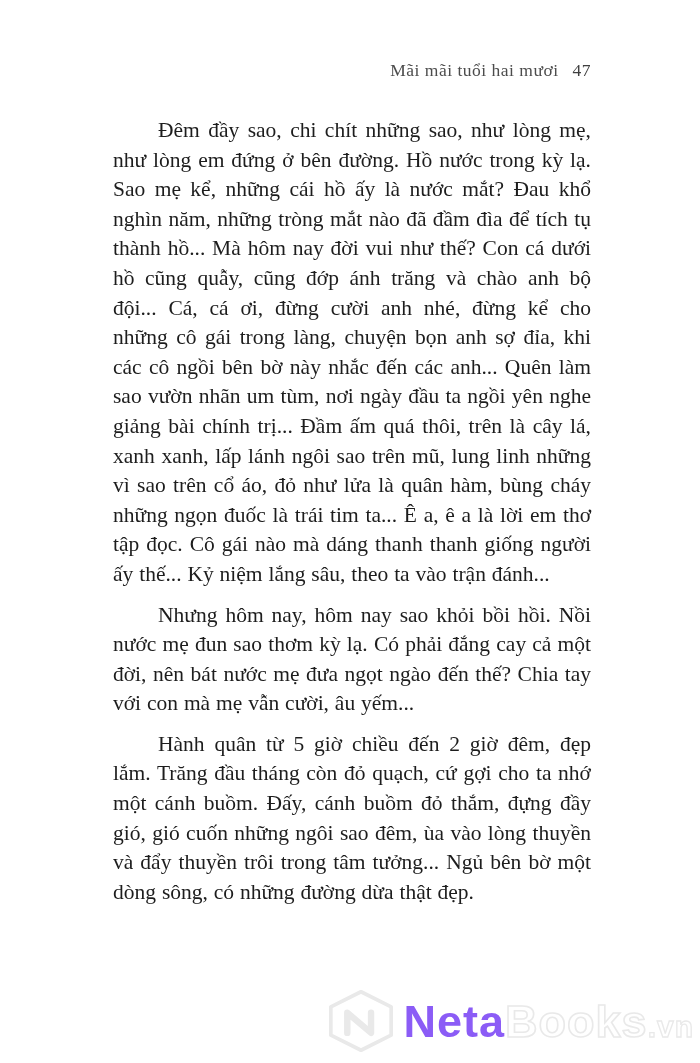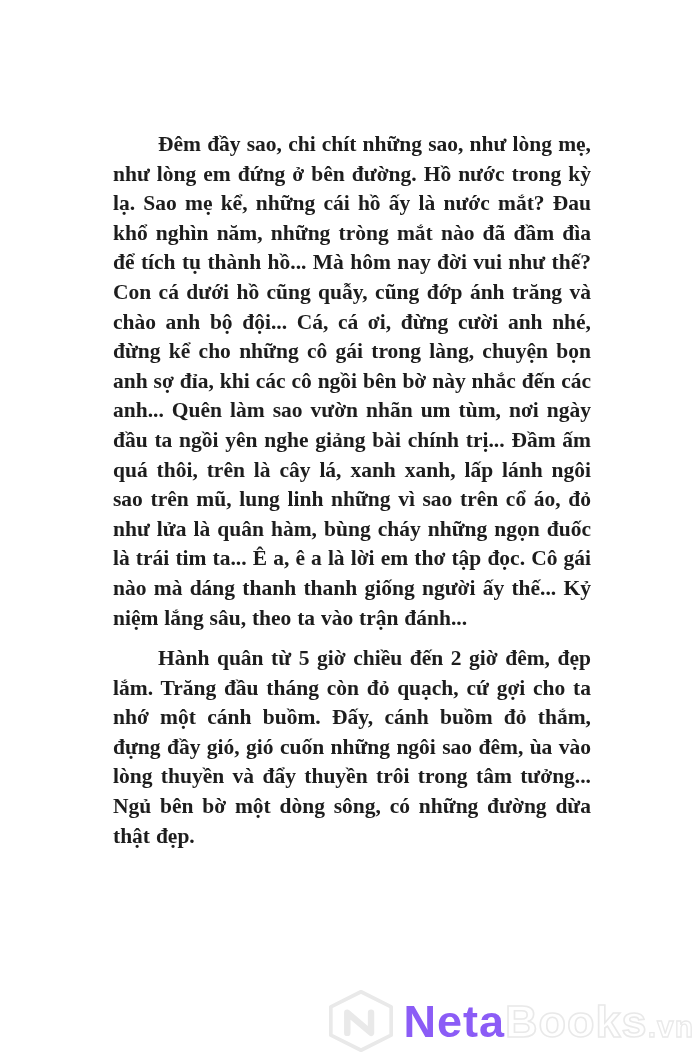--- a/index.html
+++ b/index.html
@@ -25,24 +25,23 @@
     letter-spacing: 0.5px;
     color: #4c4c4c;
     white-space: nowrap;
   }
   .running-head .page-number {
     margin-left: 14px;
     color: #3f3f3f;
   }
   .text-block {
     position: absolute;
-    top: 130px;
+    top: 116px;
     left: 113px;
     width: 478px;
-    font-weight: bold;
   }
   .para {
     margin: 0 0 11px 0;
     text-align: justify;
     text-indent: 45px;
     font-size: 21.5px;
     line-height: 29.6px;
     color: #1d1d1d;
     word-spacing: 0.5px;
   }
@@ -79,23 +78,27 @@
     color: transparent;
     -webkit-text-stroke: 1.3px #e9e9e9;
     font-size: 30px;
   }
 </style>
 </head>
 <body>
 
 <div class="page">
 
+  <header class="running-head">
+    <span class="running-title">Mãi mãi tuổi hai mươi</span><span class="page-number">47</span>
+  </header>
 
   <main class="text-block">
     <p class="para">Đêm đầy sao, chi chít những sao, như lòng mẹ, như lòng em đứng ở bên đường. Hồ nước trong kỳ lạ. Sao mẹ kể, những cái hồ ấy là nước mắt? Đau khổ nghìn năm, những tròng mắt nào đã đầm đìa để tích tụ thành hồ... Mà hôm nay đời vui như thế? Con cá dưới hồ cũng quẫy, cũng đớp ánh trăng và chào anh bộ đội... Cá, cá ơi, đừng cười anh nhé, đừng kể cho những cô gái trong làng, chuyện bọn anh sợ đỉa, khi các cô ngồi bên bờ này nhắc đến các anh... Quên làm sao vườn nhãn um tùm, nơi ngày đầu ta ngồi yên nghe giảng bài chính trị... Đầm ấm quá thôi, trên là cây lá, xanh xanh, lấp lánh ngôi sao trên mũ, lung linh những vì sao trên cổ áo, đỏ như lửa là quân hàm, bùng cháy những ngọn đuốc là trái tim ta... Ê a, ê a là lời em thơ tập đọc. Cô gái nào mà dáng thanh thanh giống người ấy thế... Kỷ niệm lắng sâu, theo ta vào trận đánh...</p>
+    <p class="para">Nhưng hôm nay, hôm nay sao khỏi bồi hồi. Nồi nước mẹ đun sao thơm kỳ lạ. Có phải đắng cay cả một đời, nên bát nước mẹ đưa ngọt ngào đến thế? Chia tay với con mà mẹ vẫn cười, âu yếm...</p>
     <p class="para">Hành quân từ 5 giờ chiều đến 2 giờ đêm, đẹp lắm. Trăng đầu tháng còn đỏ quạch, cứ gợi cho ta nhớ một cánh buồm. Đấy, cánh buồm đỏ thắm, đựng đầy gió, gió cuốn những ngôi sao đêm, ùa vào lòng thuyền và đẩy thuyền trôi trong tâm tưởng... Ngủ bên bờ một dòng sông, có những đường dừa thật đẹp.</p>
   </main>
 
   <div class="watermark">
     <svg class="wm-logo" viewBox="0 0 80 70" fill="none" xmlns="http://www.w3.org/2000/svg">
       <polygon points="40,3 73,19.5 73,50.5 40,67 7,50.5 7,19.5" stroke="#e9e9e9" stroke-width="4" stroke-linejoin="round" fill="none"></polygon>
       <path d="M25 48 L25 26 L51 48 L51 26" stroke="#e9e9e9" stroke-width="7" stroke-linejoin="round" stroke-linecap="round" fill="none"></path>
     </svg>
     <span class="wm-text">
       <span class="wm-neta">Neta</span><span class="wm-books">Books</span><span class="wm-tld">.vn</span>

